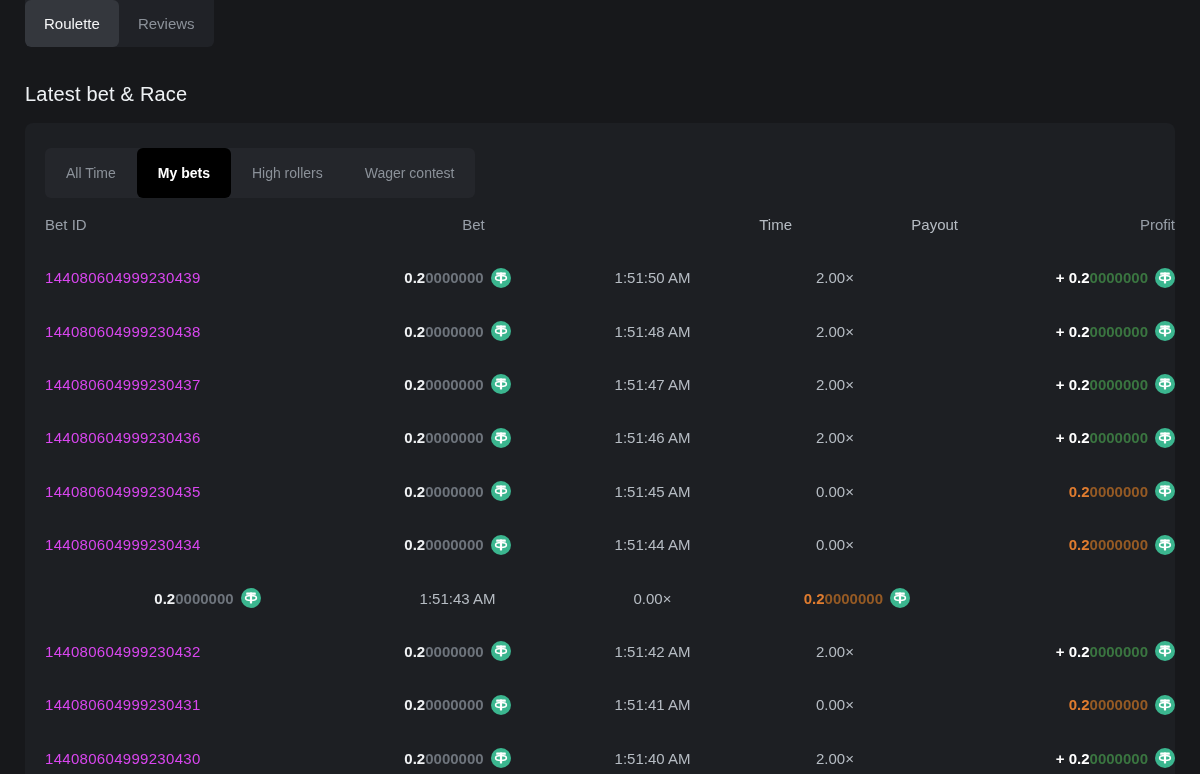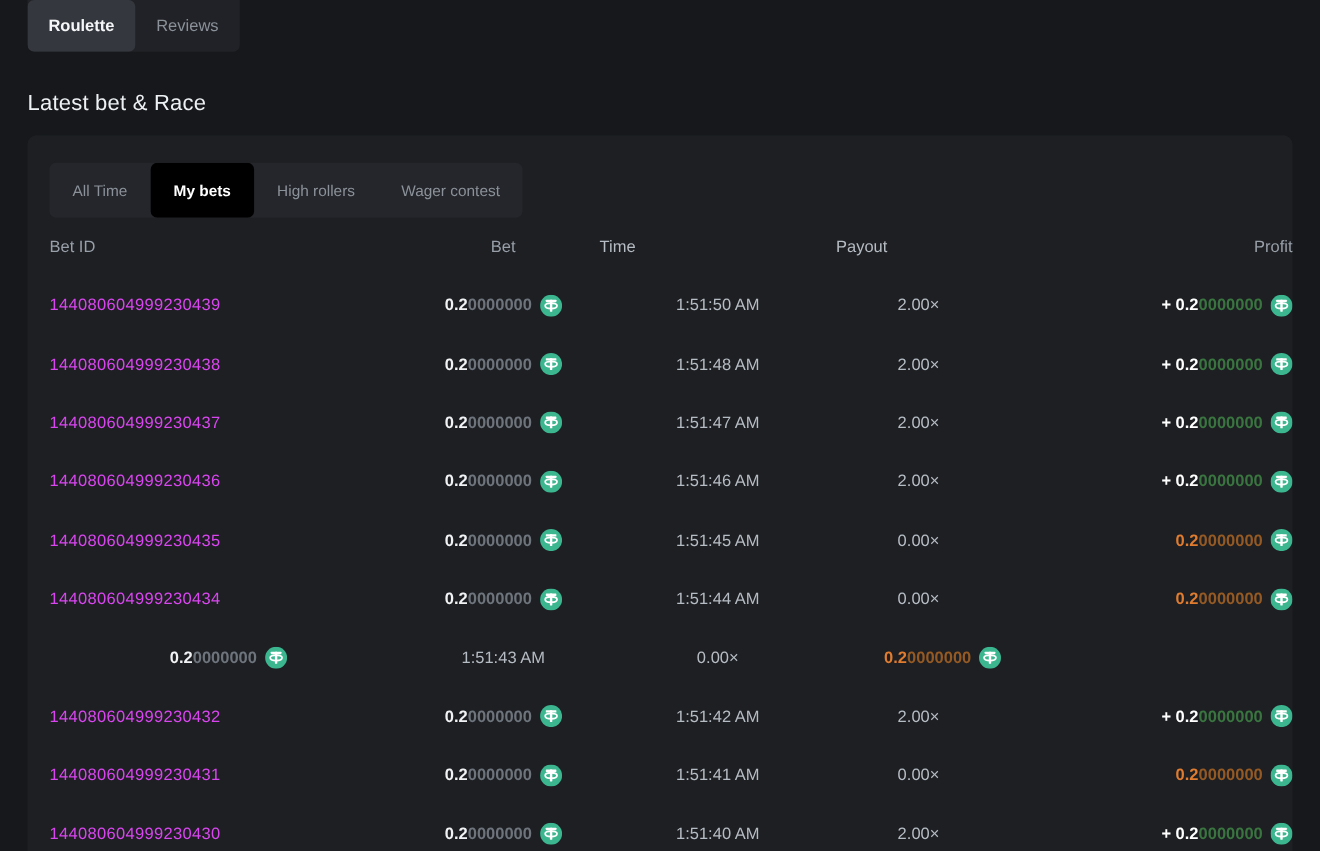--- a/index.html
+++ b/index.html
@@ -23,21 +23,21 @@
     display: flex; align-items: center;
     padding: 0 19px;
     font-size: 15px;
     color: #8b9199;
     cursor: pointer;
     white-space: nowrap;
   }
   .top-tab.active {
     background: #34373d;
     color: #f5f6f7;
-    font-weight: 700;
+    font-weight: 400;
     border-radius: 6px;
   }
 
   
   .page-heading {
     margin: 36px 0 0 25px;
     font-size: 20px;
     font-weight: 500;
     color: #eef1f4;
     letter-spacing: 0.2px;
@@ -79,26 +79,26 @@
 
   
   .bets-table { width: 100%; }
   .trow {
     display: grid;
     grid-template-columns: 325px 175px 215px 150px 1fr;
     align-items: center;
     padding-left: 20px;
     height: 53.4px;
   }
-  .trow.head { height: 53px; }
+  .trow.head { height: 53px; gap: 16px; }
   .th {
     font-size: 15px;
     color: #989fa8;
   }
-  .th.c-bet, .th.c-time, .th.c-payout { text-align: left; }
+  .th.c-bet, .th.c-time, .th.c-payout { text-align: right; }
   .th.c-profit { text-align: center; padding-right: 0; }
 
   .cell { font-size: 15px; }
   .c-id { color: #d946ef; letter-spacing: 0.3px; }
   .c-time { text-align: center; color: #b6bcc3; }
   .c-payout { text-align: center; color: #b6bcc3; }
 
   .c-bet { display: flex; align-items: center; justify-content: center; }
   .c-profit { display: flex; align-items: center; justify-content: flex-end; }
 

